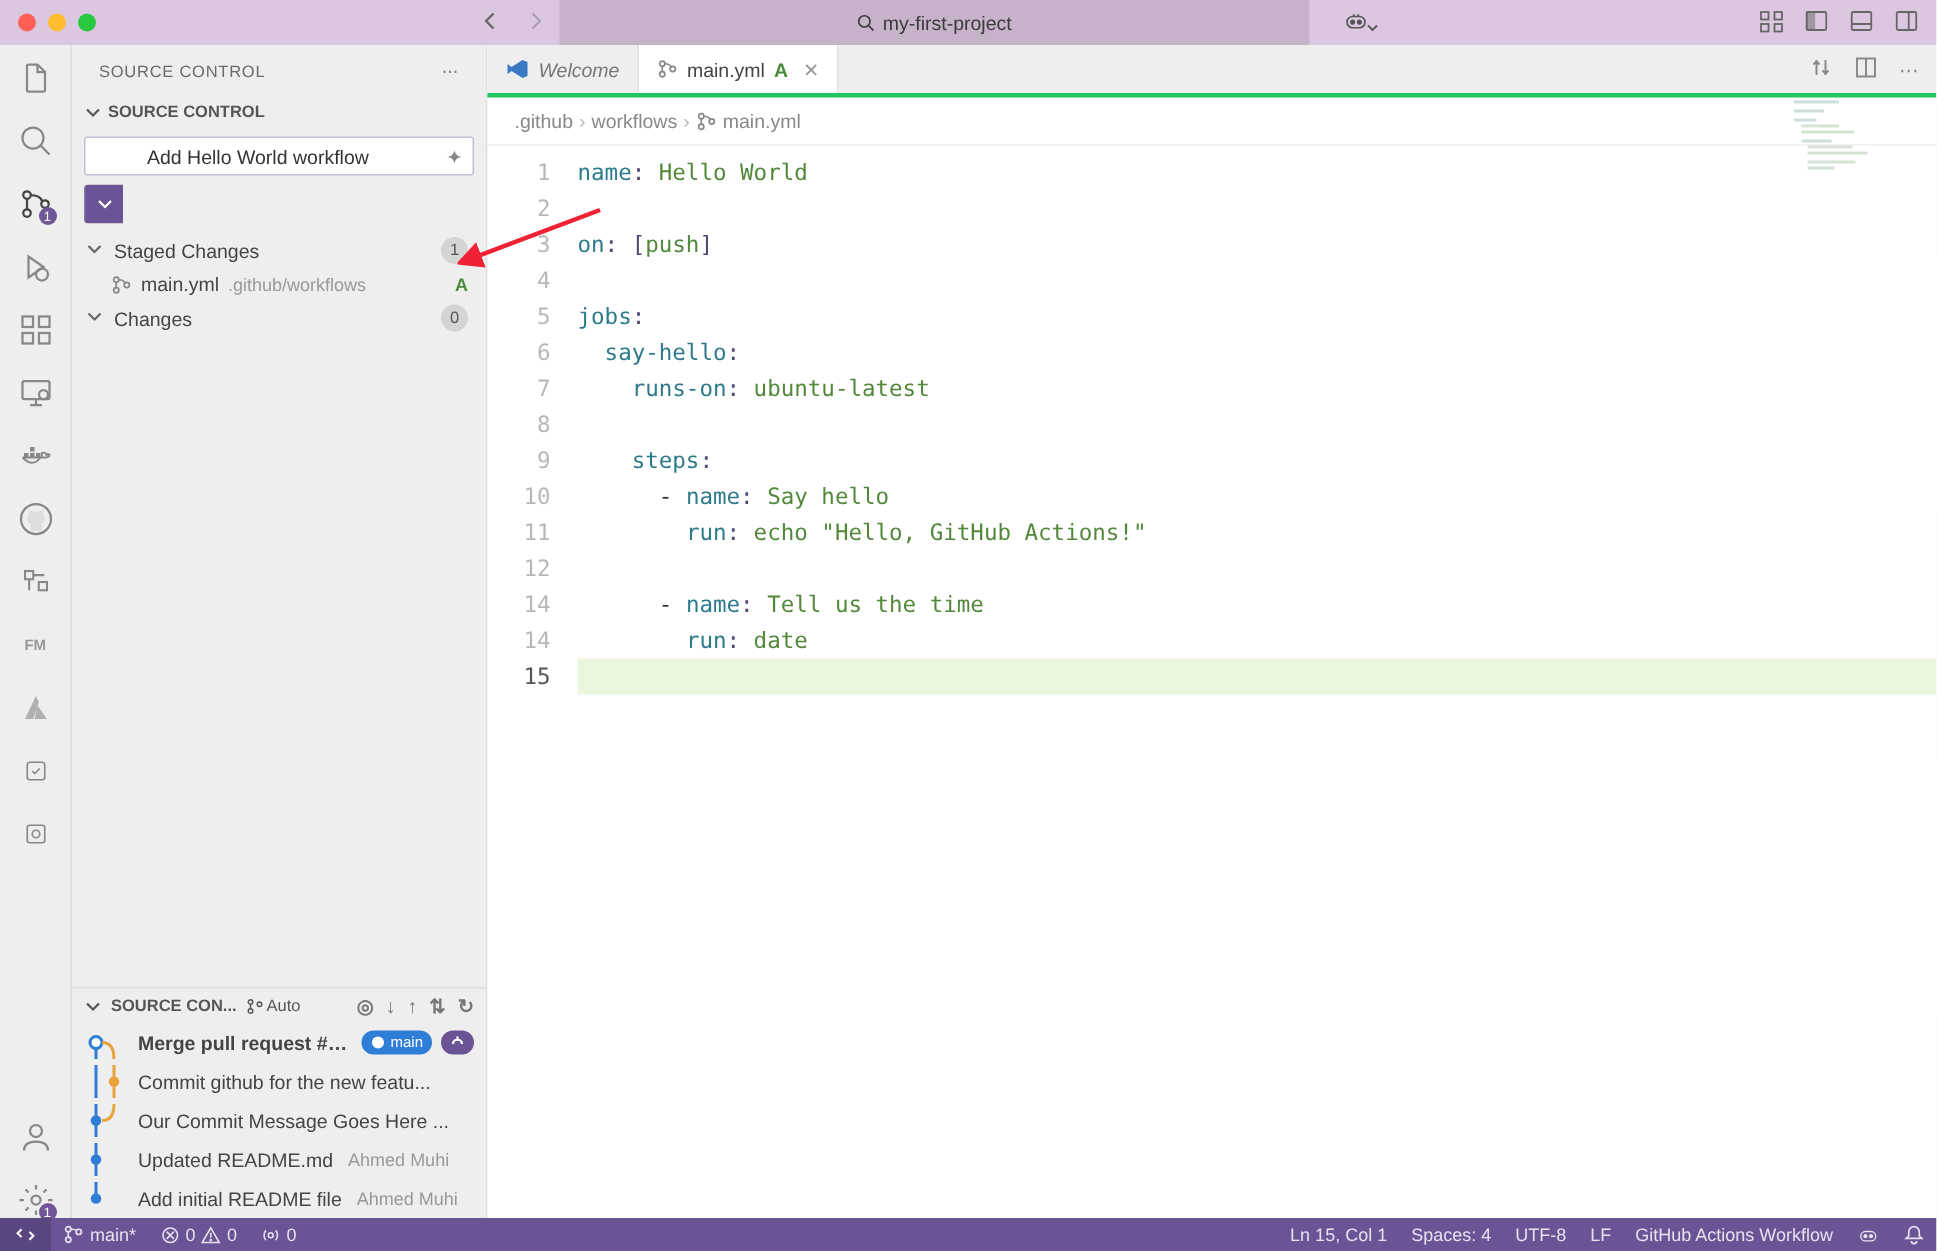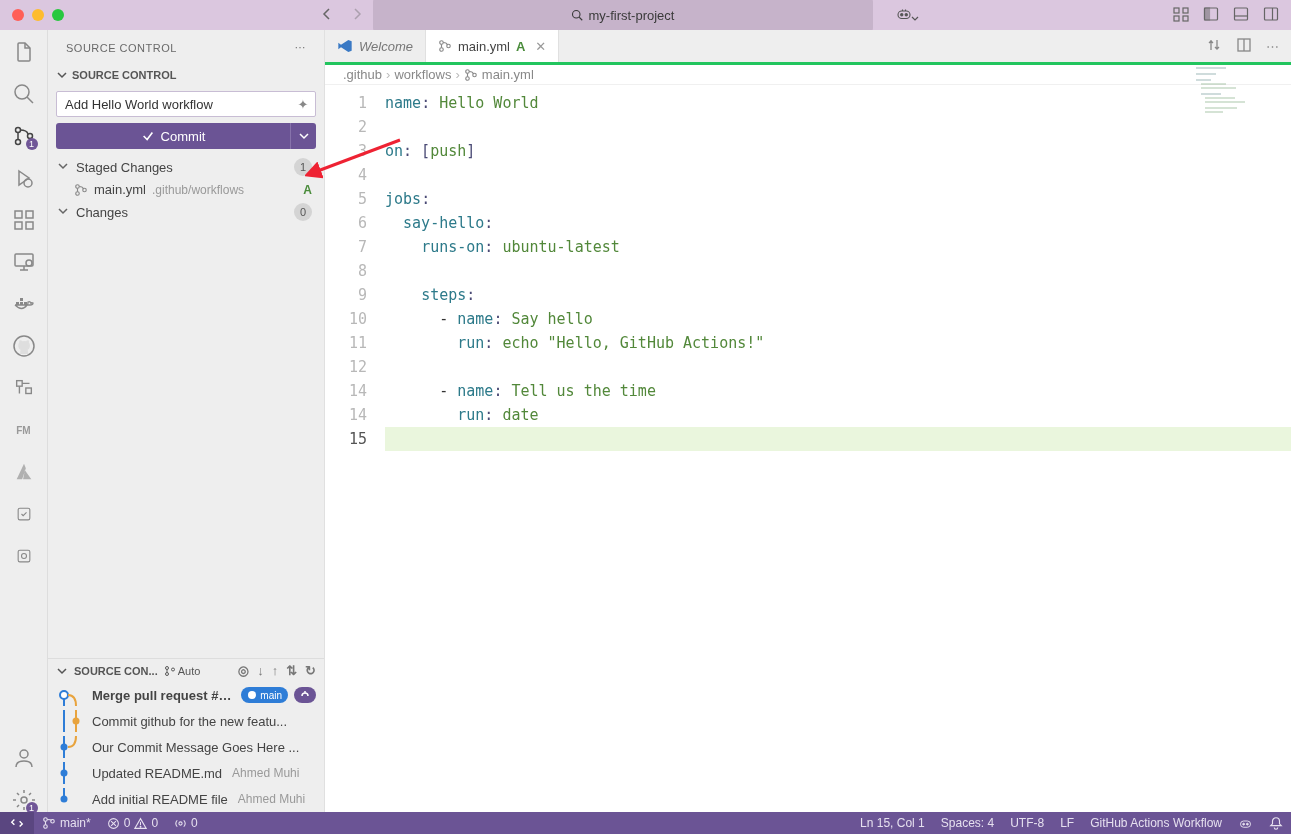--- a/index.html
+++ b/index.html
@@ -90,20 +90,21 @@
   border-radius: 2px;
   display:flex; align-items:center;
   height: 26px;
 }
 .commit-input input {
   border: none; outline: none;
   flex: 1; padding: 0 8px;
   font-size: 13px;
   background: transparent;
   color: #333;
+  margin-left: 33px;
 }
 .commit-input .sparkle { width: 24px; text-align:center; color:#888; cursor:pointer;}
 .commit-btn {
   margin: 0 8px 6px 8px;
   display: flex;
   height: 26px;
   border-radius: 3px;
   overflow: hidden;
   position: relative;
 }
@@ -193,21 +194,21 @@
   padding: 0 12px; gap:6px;
   border-right: 1px solid #e0e0e0;
   color:#777; font-style: italic;
   cursor:pointer;
 }
 .tab.active { background:#fff; color:#444; font-style:normal;}
 .tab .x { color:#999; margin-left:4px; cursor:pointer;}
 .tab-right { margin-left:auto; display:flex; align-items:center; gap:14px; padding:0 12px; color:#888;}
 
 .breadcrumb {
-  height: 20px;
+  height: 32px;
   display:flex; align-items:center;
   padding: 0 18px;
   gap:4px; color:#888; font-size:13px;
   border-bottom: 1px solid #f0f0f0;
 }
 .breadcrumb .sep { color:#bbb;}
 
 .code-container { flex:1; display:flex; overflow:hidden; position:relative;}
 .gutter {
   width: 60px;
@@ -438,26 +439,20 @@
       <svg class="chev-svg" viewBox="0 0 12 12" fill="none" stroke="currentColor" stroke-width="1.5">
           <path d="M2 4 L6 8 L10 4"></path>
         </svg>
       <span>SOURCE CONTROL</span>
     </div>
     <div class="commit-input">
       <input type="text" value="Add Hello World workflow" style="">
       <span class="sparkle">✦</span>
     </div>
     <div class="commit-btn">
-      <div class="main-btn">
-        <svg width="14" height="14" viewBox="0 0 16 16" fill="none" stroke="#fff" stroke-width="1.8">
-            <path d="M3 8 L7 12 L13 4"></path>
-          </svg>
-        <span>Commit</span>
-      </div>
       <div class="dd-btn">
         <svg width="12" height="12" viewBox="0 0 12 12" fill="none" stroke="#fff" stroke-width="1.5">
             <path d="M2 4 L6 8 L10 4"></path>
           </svg>
       </div>
     </div>
     <div class="tree-row">
       <span class="chev"><svg class="chev-svg" viewBox="0 0 12 12" fill="none" stroke="currentColor" stroke-width="1.5">
             <path d="M2 4 L6 8 L10 4"></path>
           </svg></span>

